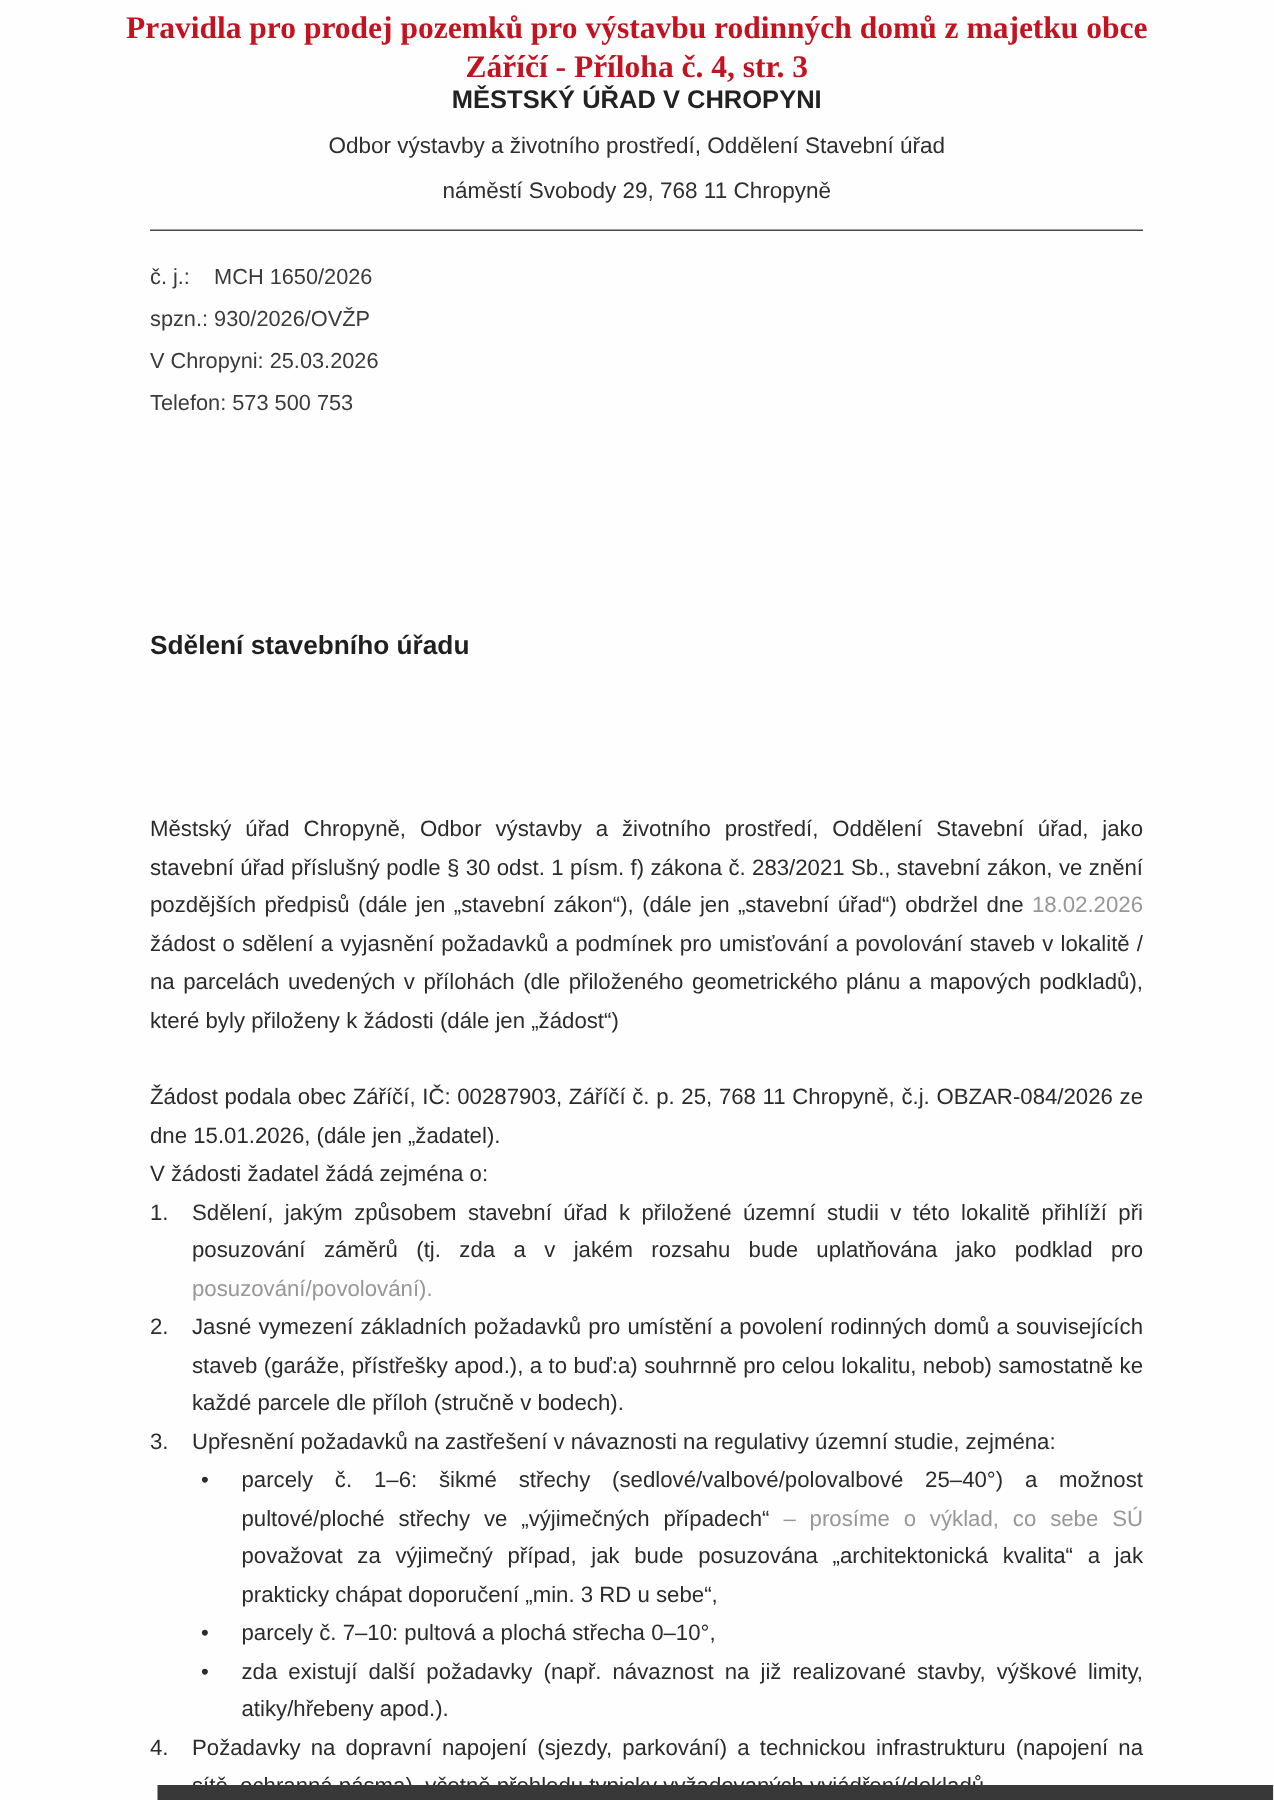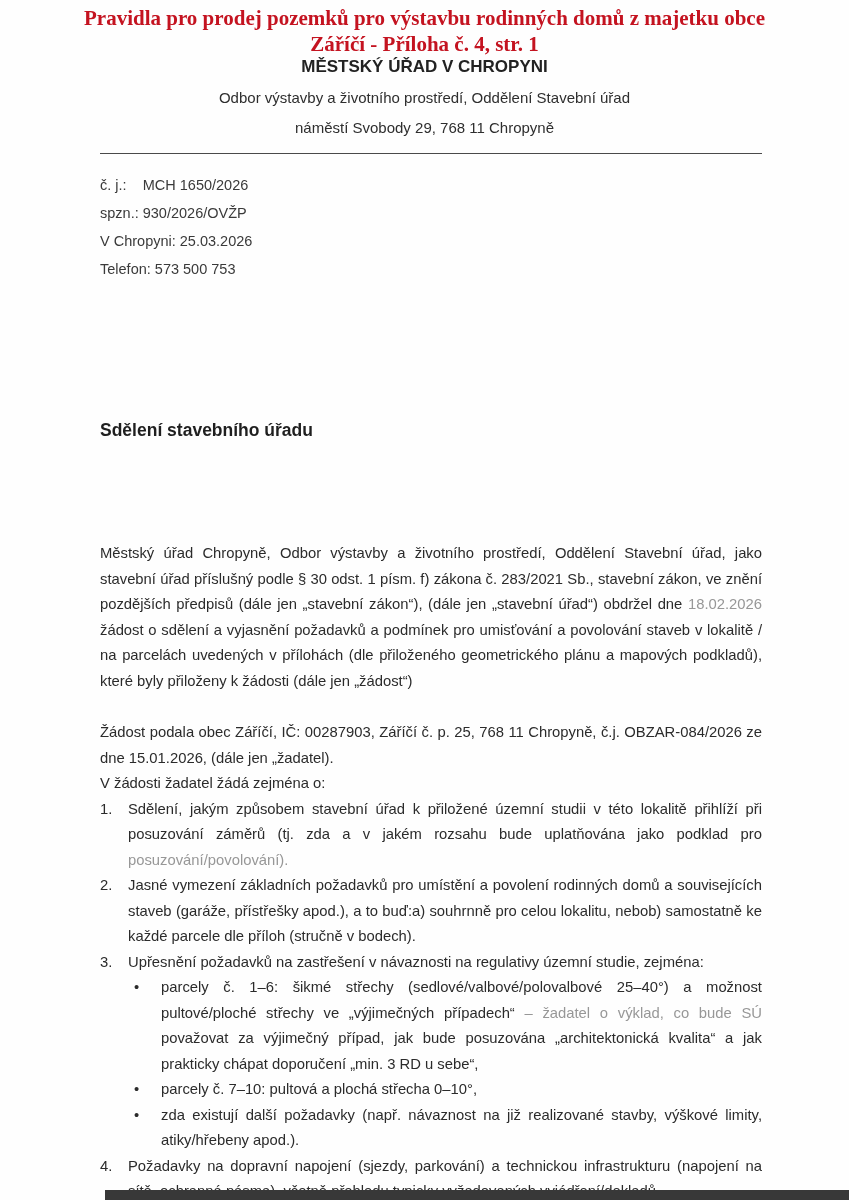--- a/index.html
+++ b/index.html
@@ -54,21 +54,21 @@
     background:#383838;
   }
 </style>
 </head>
 <body>
 
 <div class="page">
 
   <div class="banner">
     <div class="banner-line">Pravidla pro prodej pozemků pro výstavbu rodinných domů z majetku obce</div>
-    <div class="banner-line">Záříčí - Příloha č. 4, str. 1</div>
+    <div class="banner-line">Záříčí - Příloha č. 4, str. 3</div>
   </div>
 
   <div class="letterhead">
     <div class="office">MĚSTSKÝ ÚŘAD V CHROPYNI</div>
     <div class="dept">Odbor výstavby a životního prostředí, Oddělení Stavební úřad</div>
     <div class="addr">náměstí Svobody 29, 768 11 Chropyně</div>
   </div>
 
   <hr class="rule">
 
@@ -101,21 +101,21 @@
       <span class="li-body">Jasné vymezení základních požadavků pro umístění a povolení rodinných domů a souvisejících staveb (garáže, přístřešky apod.), a to buď:a) souhrnně pro celou lokalitu, nebob) samostatně ke každé parcele dle příloh (stručně v bodech).</span>
     </div>
 
     <div class="li-row">
       <span class="li-num">3.</span>
       <span class="li-body">Upřesnění požadavků na zastřešení v návaznosti na regulativy územní studie, zejména:</span>
     </div>
 
     <div class="bullet-row">
       <span class="bullet-marker">•</span>
-      <span class="bullet-body"><span>parcely č. 1–6: šikmé střechy (sedlové/valbové/polovalbové 25–40°) a možnost pultové/ploché střechy ve „výjimečných případech“ </span><span class="faded">– žadatel o výklad, co bude SÚ</span><span> považovat za výjimečný případ, jak bude posuzována „architektonická kvalita“ a jak prakticky chápat doporučení „min. 3 RD u sebe“,</span></span>
+      <span class="bullet-body"><span>parcely č. 1–6: šikmé střechy (sedlové/valbové/polovalbové 25–40°) a možnost pultové/ploché střechy ve „výjimečných případech“ </span><span class="faded">– prosíme o výklad, co sebe SÚ</span><span> považovat za výjimečný případ, jak bude posuzována „architektonická kvalita“ a jak prakticky chápat doporučení „min. 3 RD u sebe“,</span></span>
     </div>
 
     <div class="bullet-row">
       <span class="bullet-marker">•</span>
       <span class="bullet-body">parcely č. 7–10: pultová a plochá střecha 0–10°,</span>
     </div>
 
     <div class="bullet-row">
       <span class="bullet-marker">•</span>
       <span class="bullet-body">zda existují další požadavky (např. návaznost na již realizované stavby, výškové limity, atiky/hřebeny apod.).</span>

